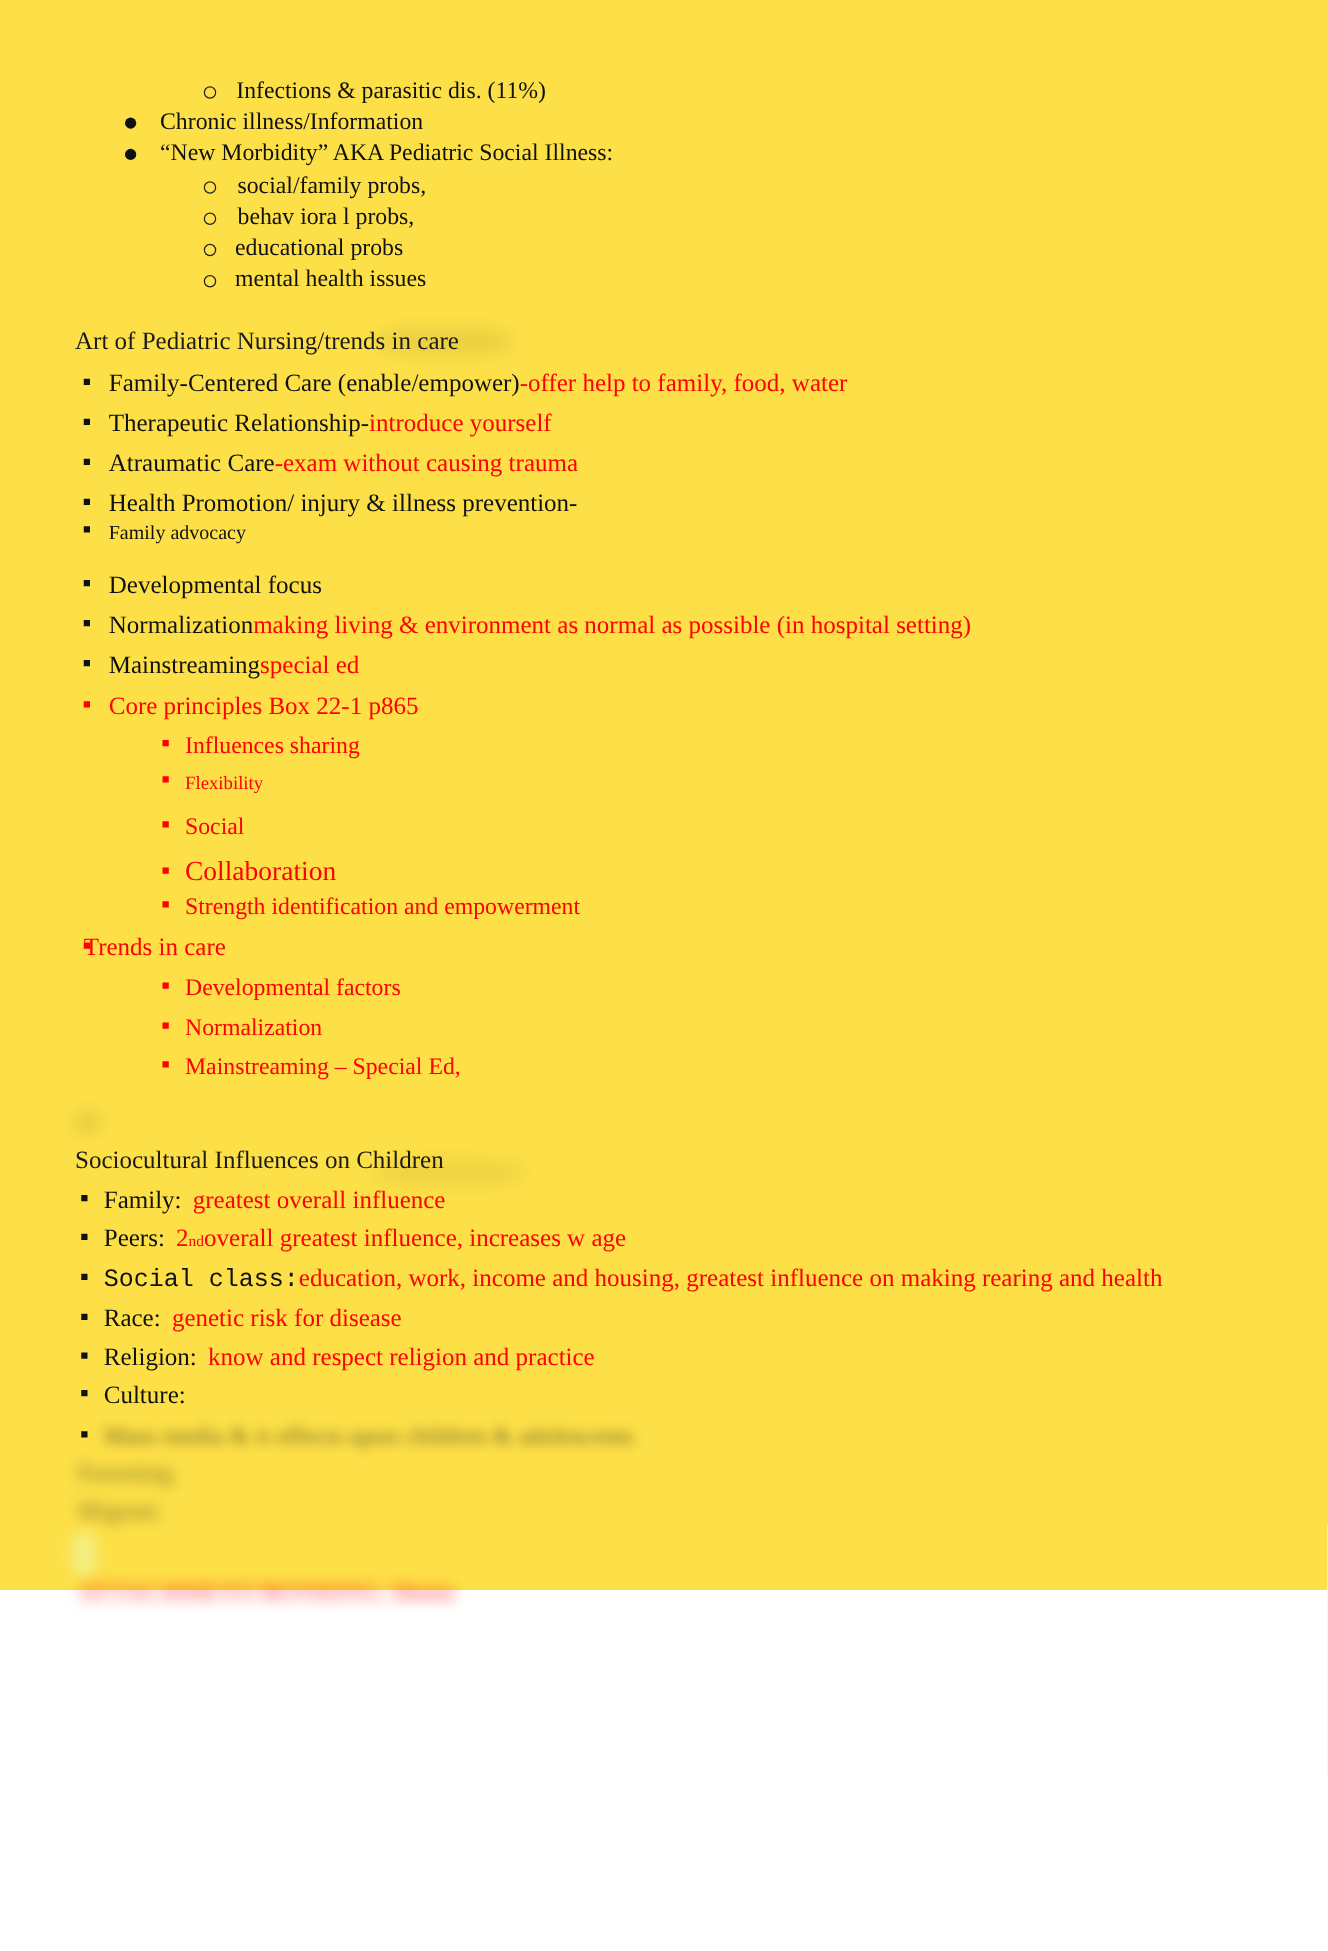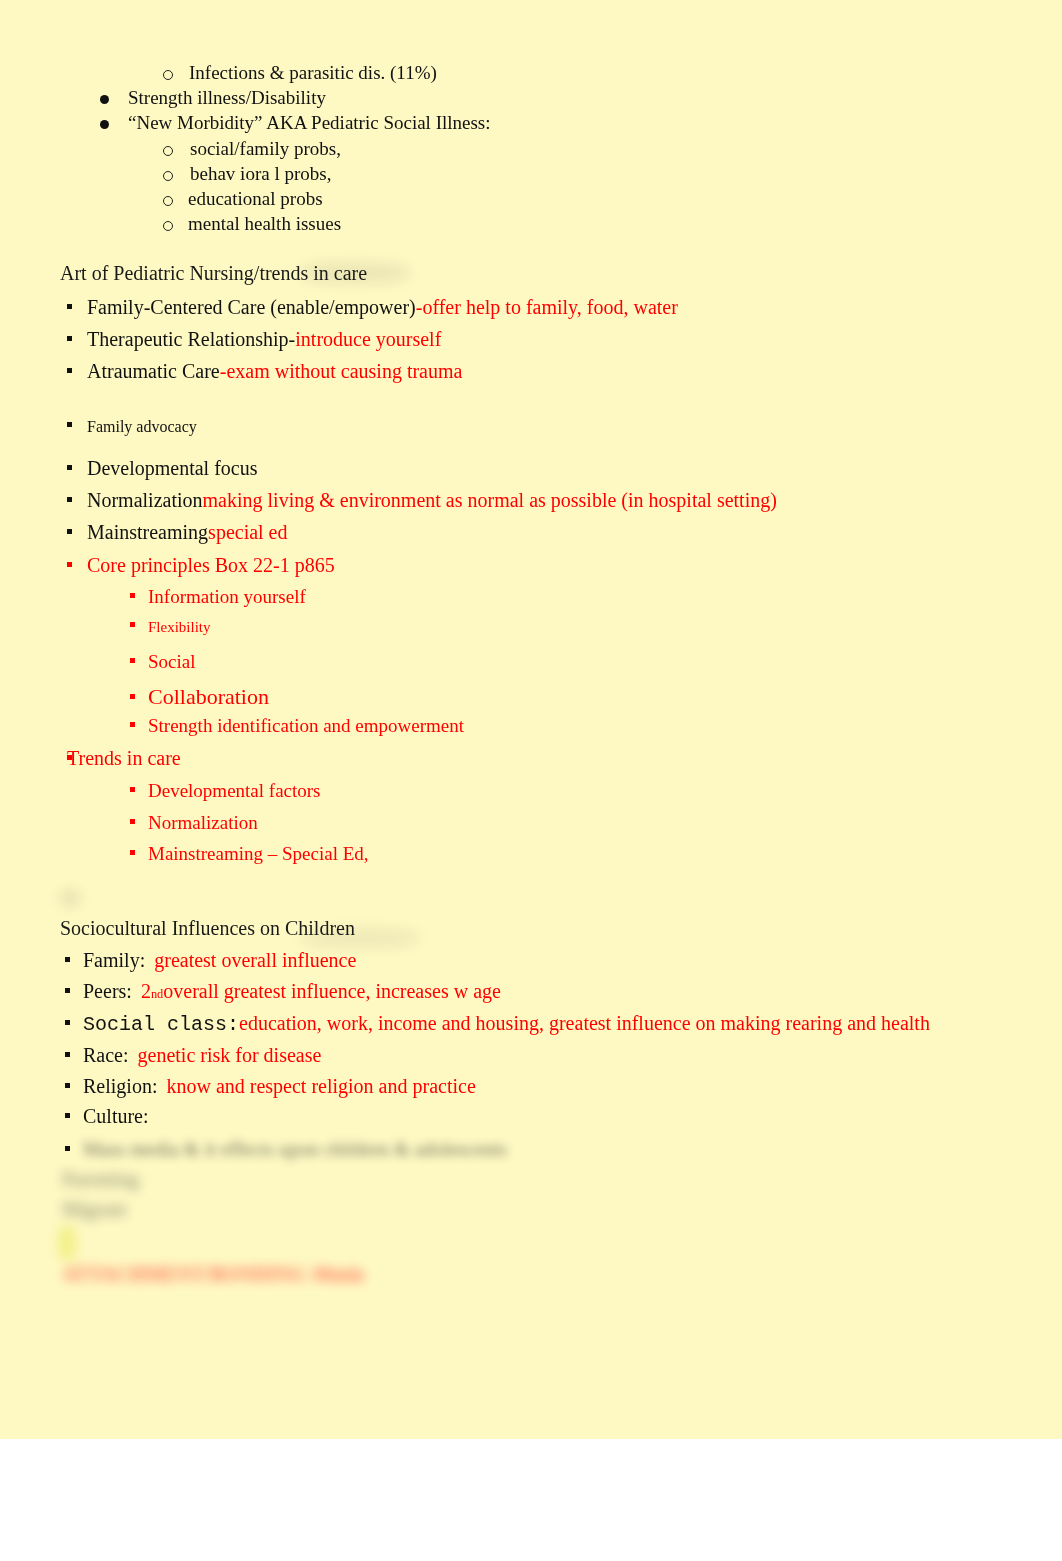--- a/index.html
+++ b/index.html
@@ -12,22 +12,22 @@
     height: 1561px;
     position: relative;
     font-family: "Liberation Serif", "DejaVu Serif", serif;
     color: #111111;
     overflow: hidden;
   }
 
   .page {
     position: relative;
     width: 1062px;
-    height: 1439px;
-    background: #fef9c3;
+    height: 1272px;
+    background: #fde047;
   }
 
   
   .row {
     position: absolute;
     display: flex;
     align-items: baseline;
     white-space: nowrap;
   }
   .bul {
@@ -116,21 +116,21 @@
 
 <div class="page">
 
   <div class="row" style="left:163px; top:62px; font-size:19px;">
     <span class="bul disc-hollow"></span>
     <span class="txt blk" style="margin-left:26px;">Infections &amp; parasitic dis. (11%)</span>
   </div>
 
   <div class="row" style="left:100px; top:87px; font-size:19px;">
     <span class="bul disc-filled"></span>
-    <span class="txt blk" style="margin-left:28px;">Strength illness/Disability</span>
+    <span class="txt blk" style="margin-left:28px;">Chronic illness/Information</span>
   </div>
 
   <div class="row" style="left:100px; top:112px; font-size:19px;">
     <span class="bul disc-filled"></span>
     <span class="txt blk" style="margin-left:28px;">“New Morbidity” AKA Pediatric Social Illness:</span>
   </div>
 
   <div class="row" style="left:163px; top:138px; font-size:19px;">
     <span class="bul disc-hollow"></span>
     <span class="txt blk" style="margin-left:27px;">social/family probs,</span>
@@ -165,20 +165,25 @@
     <span class="txt blk" style="margin-left:20px;">Therapeutic Relationship-</span>
     <span class="txt red"> introduce yourself</span>
   </div>
 
   <div class="row" style="left:67px; top:360px; font-size:20px;">
     <span class="bul sq-small"></span>
     <span class="txt blk" style="margin-left:20px;">Atraumatic Care</span>
     <span class="txt red">-exam without causing trauma</span>
   </div>
 
+  <div class="row" style="left:67px; top:392px; font-size:20px;">
+    <span class="bul sq-small"></span>
+    <span class="txt blk" style="margin-left:20px;">Health Promotion/ injury &amp; illness prevention-</span>
+    <span class="txt red"></span>
+  </div>
 
   <div class="row" style="left:67px; top:418px; font-size:16px;">
     <span class="bul sq-small"></span>
     <span class="txt blk" style="margin-left:20px;">Family advocacy</span>
     <span class="txt red"></span>
   </div>
 
   <div class="row" style="left:67px; top:457px; font-size:20px;">
     <span class="bul sq-small"></span>
     <span class="txt blk" style="margin-left:20px;">Developmental focus</span>
@@ -197,21 +202,21 @@
     <span class="txt red">special ed</span>
   </div>
 
   <div class="row" style="left:67px; top:554px; font-size:20px;">
     <span class="bul sq-small red"></span>
     <span class="txt red" style="margin-left:20px;">Core principles Box 22-1 p865</span>
   </div>
 
   <div class="row" style="left:130px; top:586px; font-size:19px;">
     <span class="bul sq-small red"></span>
-    <span class="txt red" style="margin-left:18px;">Information yourself</span>
+    <span class="txt red" style="margin-left:18px;">Influences sharing</span>
   </div>
 
   <div class="row" style="left:130px; top:619px; font-size:15px;">
     <span class="bul sq-small red"></span>
     <span class="txt red" style="margin-left:18px;">Flexibility</span>
   </div>
 
   <div class="row" style="left:130px; top:651px; font-size:19px;">
     <span class="bul sq-small red"></span>
     <span class="txt red" style="margin-left:18px;">Social</span>

